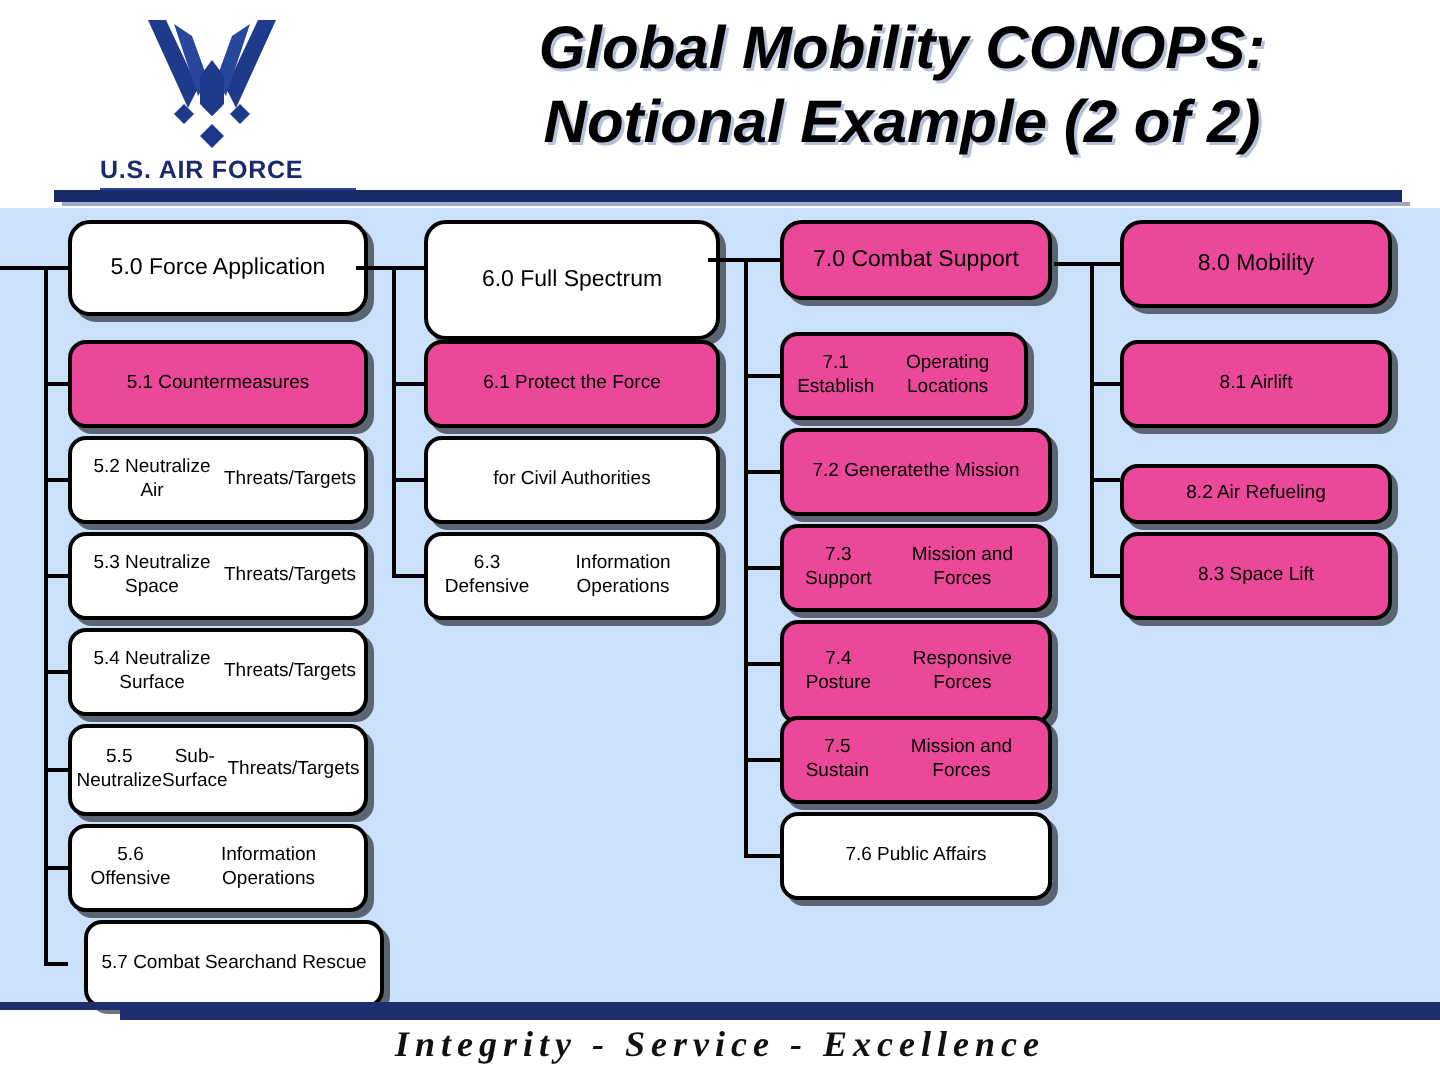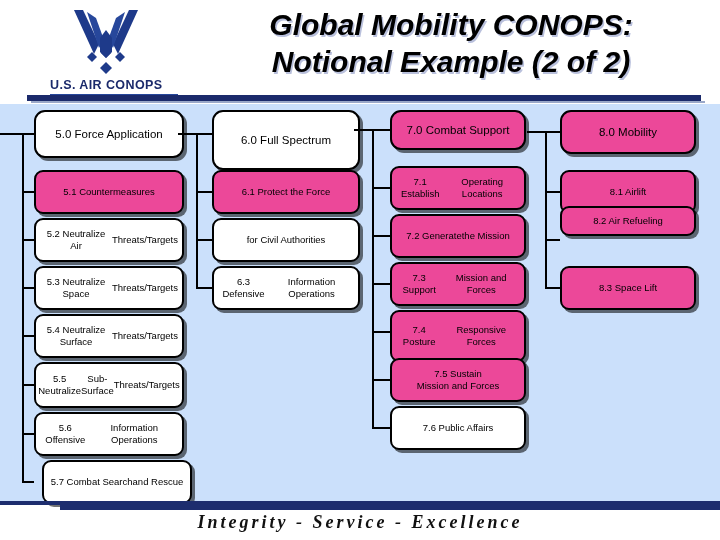--- a/index.html
+++ b/index.html
@@ -77,21 +77,21 @@
         <path d="M75 4 L66 10 L58 32 L63 40 Z" fill="#27479b"></path>
         <path d="M50 30 L56 22 L62 30 L62 44 L56 50 L50 44 Z"></path>
       </g>
       <g fill="#1e3a8a">
         <path d="M56 40 l5 5 -5 5 -5 -5 Z"></path>
         <path d="M42 44 l5 5 -5 5 -5 -5 Z"></path>
         <path d="M70 44 l5 5 -5 5 -5 -5 Z"></path>
         <path d="M56 54 l6 6 -6 6 -6 -6 Z"></path>
       </g>
     </svg>
-    <div id="af-wordmark">U.S. AIR CONOPS</div>
+    <div id="af-wordmark">U.S. AIR FORCE</div>
     <div id="af-underline"></div>
   </div>
 
   <div id="title">
     <div>Global Mobility CONOPS:</div>
     <div>Notional Example (2 of 2)</div>
   </div>
 
   <div id="header-rule-sh"></div>
   <div id="header-rule"></div>
@@ -154,37 +154,37 @@
     </div>
     <div class="vline" style="left: 196px; top: 29px; height: 156px;"></div>
     <div class="hline" style="left: 196px; top: 29px; width: 16px;"></div>
     <div class="hline" style="left: 196px; top: 87px; width: 16px;"></div>
     <div class="hline" style="left: 196px; top: 135px; width: 16px;"></div>
     <div class="hline" style="left: 196px; top: 183px; width: 16px;"></div>
     <div class="hline" style="left: 178px; top: 29px; width: 18px;"></div>
     <div class="node yellow head" style="left: 390px; top: 6px; width: 136px; height: 40px;">
       <div>7.0 Combat Support</div>
     </div>
-    <div class="node yellow" style="left: 390px; top: 62px; width: 136px; height: 44px;">
+    <div class="node yellow" style="left: 390px; top: 62px; width: 124px; height: 44px;">
       <div>7.1 Establish</div>
       <div>Operating Locations</div>
     </div>
     <div class="node yellow" style="left: 390px; top: 110px; width: 136px; height: 44px;">
       <div>7.2 Generate</div>
       <div>the Mission</div>
     </div>
     <div class="node yellow" style="left: 390px; top: 158px; width: 136px; height: 44px;">
       <div>7.3 Support</div>
       <div>Mission and Forces</div>
     </div>
     <div class="node yellow" style="left: 390px; top: 206px; width: 136px; height: 52px;">
       <div>7.4 Posture</div>
       <div>Responsive Forces</div>
     </div>
-    <div class="node yellow" style="left: 390px; top: 254px; width: 136px; height: 44px; flex-direction: column;">
+    <div class="node yellow" style="left: 390px; top: 254px; width: 136px; height: 44px;">
       <div>7.5 Sustain</div>
       <div>Mission and Forces</div>
     </div>
     <div class="node" style="left: 390px; top: 302px; width: 136px; height: 44px;">
       <div>7.6 Public Affairs</div>
     </div>
     <div class="vline" style="left: 372px; top: 25px; height: 300px;"></div>
     <div class="hline" style="left: 372px; top: 25px; width: 18px;"></div>
     <div class="hline" style="left: 372px; top: 83px; width: 18px;"></div>
     <div class="hline" style="left: 372px; top: 131px; width: 18px;"></div>
@@ -192,21 +192,21 @@
     <div class="hline" style="left: 372px; top: 227px; width: 18px;"></div>
     <div class="hline" style="left: 372px; top: 275px; width: 18px;"></div>
     <div class="hline" style="left: 372px; top: 323px; width: 18px;"></div>
     <div class="hline" style="left: 354px; top: 25px; width: 18px;"></div>
     <div class="node yellow head" style="left: 560px; top: 6px; width: 136px; height: 44px;">
       <div>8.0 Mobility</div>
     </div>
     <div class="node yellow" style="left: 560px; top: 66px; width: 136px; height: 44px;">
       <div>8.1 Airlift</div>
     </div>
-    <div class="node yellow" style="left: 560px; top: 102px; width: 136px; height: 30px;">
+    <div class="node yellow" style="left: 560px; top: 128px; width: 136px; height: 30px;">
       <div>8.2 Air Refueling</div>
     </div>
     <div class="node yellow" style="left: 560px; top: 162px; width: 136px; height: 44px;">
       <div>8.3 Space Lift</div>
     </div>
     <div class="vline" style="left: 545px; top: 27px; height: 158px;"></div>
     <div class="hline" style="left: 545px; top: 27px; width: 15px;"></div>
     <div class="hline" style="left: 545px; top: 87px; width: 15px;"></div>
     <div class="hline" style="left: 545px; top: 135px; width: 15px;"></div>
     <div class="hline" style="left: 545px; top: 183px; width: 15px;"></div>

